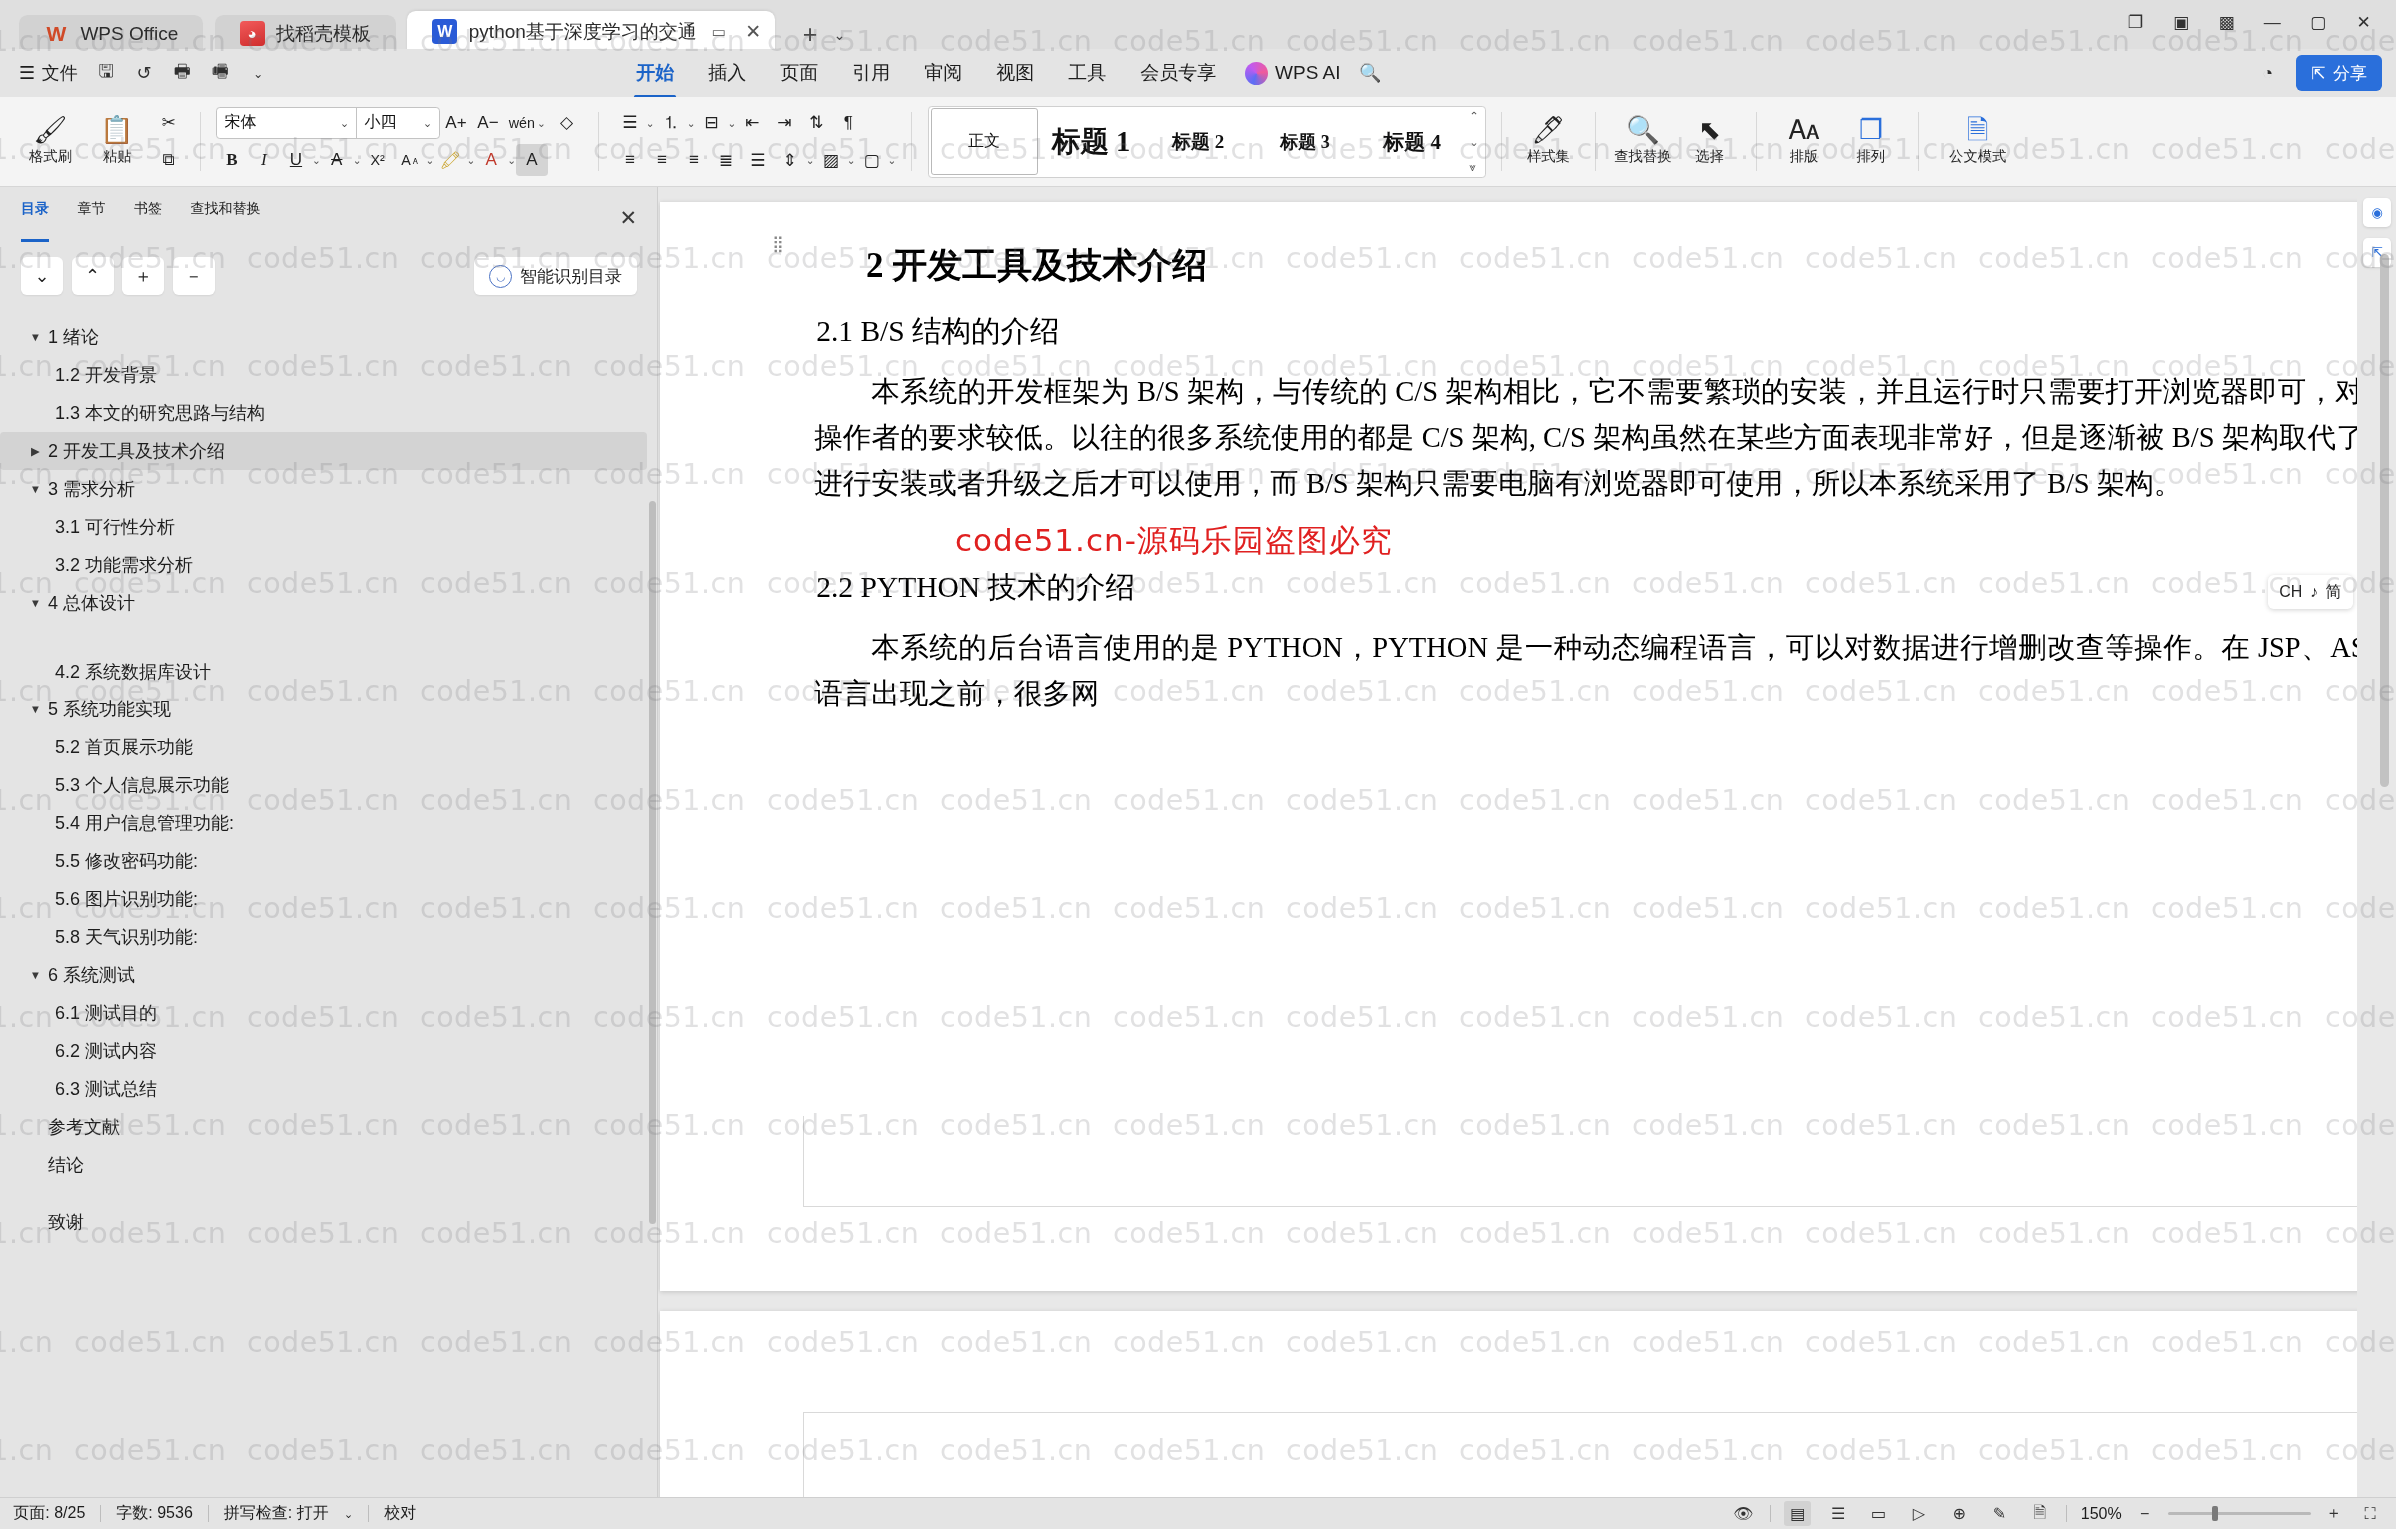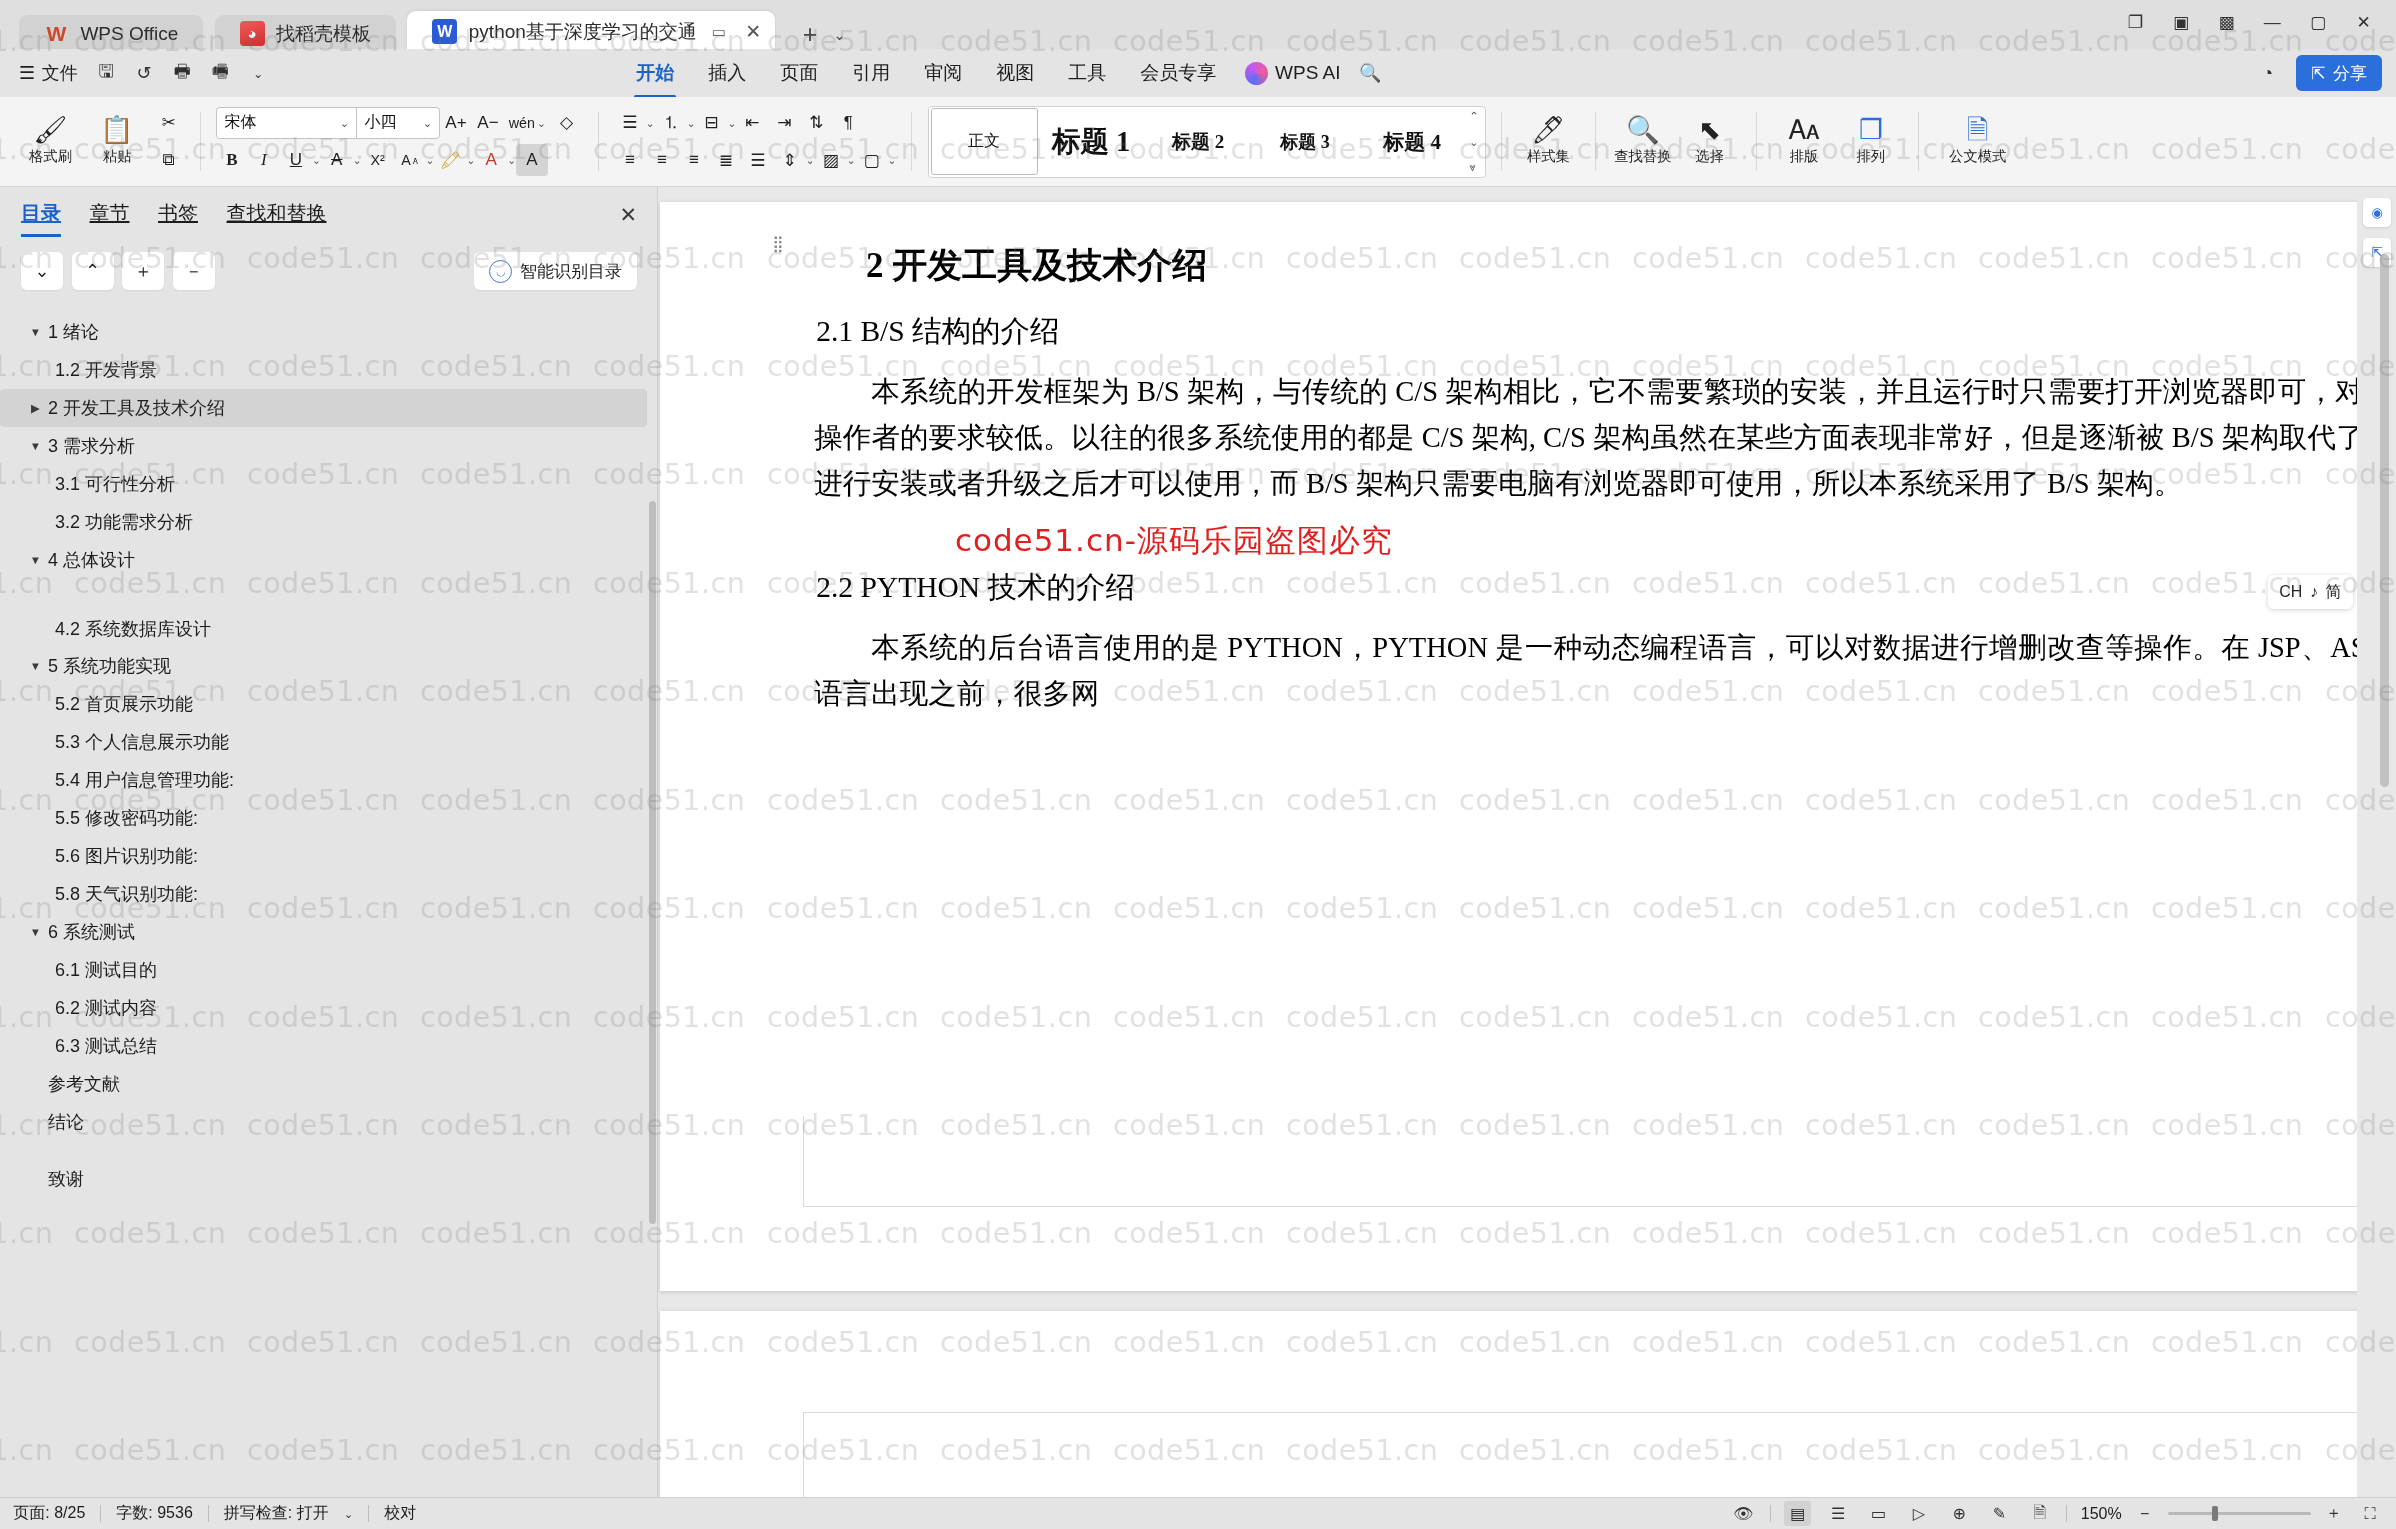--- a/index.html
+++ b/index.html
@@ -133,21 +133,21 @@
   .s-h4 { font-size: 21px; font-weight: bold; font-family: "Liberation Serif", serif;}
   .galArrows { display: flex; flex-direction: column; justify-content: space-between; height: 68px; padding: 1.9px 3.8px; }
   .galArrows span { font-size: 11.4px; color: #555; }
 
   
   .main { position: relative; display: flex; height: 1313px; background: #e8e8e8; }
 
   
   .sidebar { width: 658px; background: #e4e4e4; display: flex; flex-direction: column; position: relative; }
   .sb-tabs { display: flex; align-items: center; padding: 13.3px 21px 0 21px; gap: 28.5px; }
-  .sb-tab { font-size: 20px; color: #1d1d1d; position: relative; padding-bottom: 10px; text-decoration: underline; }
+  .sb-tab { font-size: 14px; color: #1d1d1d; position: relative; padding-bottom: 24px; }
   .sb-tab.active { color: #1b63c8; font-weight: bold; }
   .sb-tab.active::after { content:""; position:absolute; left:0; right:0; bottom:0; height:2.9px; background:#1b63c8;}
   .sb-close { margin-left: auto; font-size: 21px; color: #3a3a3a; padding-bottom: 7.6px; }
   .sb-toolrow { display: flex; align-items: center; gap: 8.6px; padding: 15px 21px 9.5px 21px; }
   .sb-tbtn {
     width: 42px; height: 38px; background: #fff; border-radius: 5.7px;
     display: grid; place-items: center; font-size: 18px; color: #222;
     box-shadow: 0 1px 1.9px rgba(0,0,0,.07);
   }
   .sb-smart {
@@ -474,20 +474,23 @@
         </div>
       </div>
 
       <div class="toc">
         <div class="toc-item toc-lvl1">
             <span class="tri">▼</span>
             <span>1 绪论</span>
           </div>
         <div class="toc-item toc-lvl2">
             <span>1.2 开发背景</span>
+          </div>
+        <div class="toc-item toc-lvl2">
+            <span>1.3 本文的研究思路与结构</span>
           </div>
         <div class="toc-item toc-lvl1 sel">
             <span class="tri">▶</span>
             <span>2 开发工具及技术介绍</span>
           </div>
         <div class="toc-item toc-lvl1">
             <span class="tri">▼</span>
             <span>3 需求分析</span>
           </div>
         <div class="toc-item toc-lvl2">

